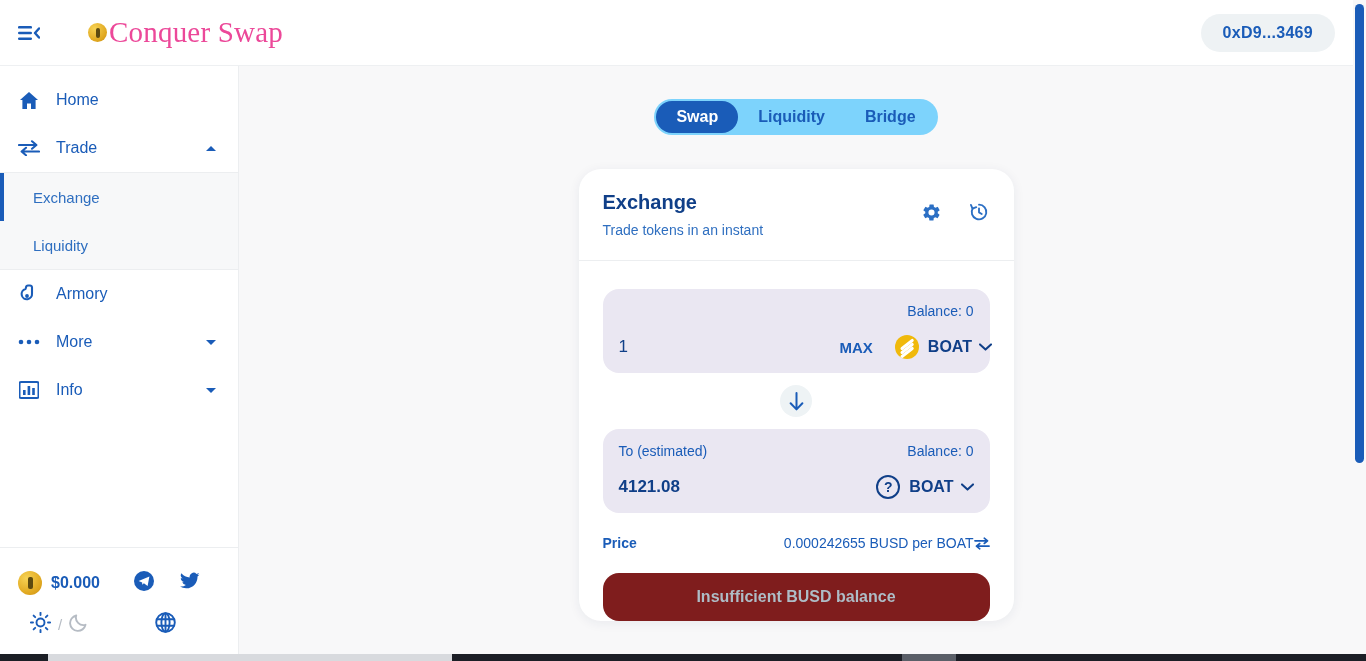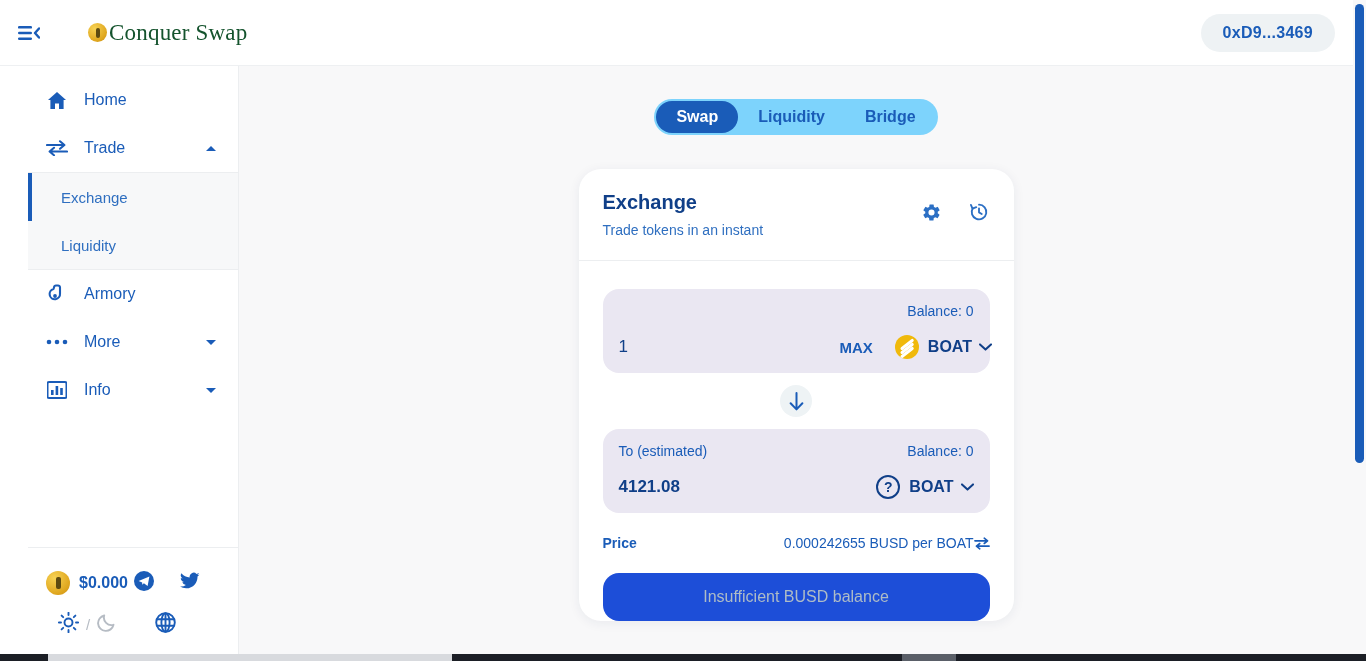--- a/index.html
+++ b/index.html
@@ -33,39 +33,38 @@
     background: radial-gradient(circle at 35% 30%, #f7d254 0%, #e0a820 65%, #c98c12 100%);
     display: flex; align-items: center; justify-content: center;
     flex: none;
   }
   .brand-coin::after {
     content: ""; width: 4px; height: 10px; border-radius: 2px;
     background: #5d4a10;
   }
   .brand-text {
     font-family: "Liberation Serif", serif;
-    font-size: 23px; color: #14532d; letter-spacing: .2px;
+    font-size: 29px; color: #ec4899; letter-spacing: .2px;
   }
   .wallet-pill {
     margin-left: auto; margin-right: 18px;
     background: #eef2f4; color: #1a5cb8;
     font-size: 16px; font-weight: bold;
     padding: 10px 22px; border-radius: 20px;
     cursor: pointer; letter-spacing: .3px;
   }
 
   
   .sidebar {
     position: absolute; top: 66px; left: 0;
     width: 239px; height: 588px;
     background: #ffffff;
     border-right: 1px solid #eceef0;
     display: flex; flex-direction: column;
     z-index: 15;
-    padding-left: 28px;
   }
   .nav { flex: 1; padding-top: 10px; }
   .nav-item {
     display: flex; align-items: center;
     height: 48px; padding: 0 18px;
     color: #1a5cb8; font-size: 16px;
     cursor: pointer; position: relative;
   }
   .nav-icon {
     width: 22px; height: 22px; flex: none;
@@ -193,23 +192,23 @@
   .price-row {
     display: flex; align-items: center;
     margin-top: 22px; font-size: 14px; color: #1a5cb8;
   }
   .price-label { font-weight: bold; }
   .price-val { margin-left: auto; display: flex; align-items: center; }
   .swap-price-icon { cursor: pointer; display: flex; }
 
   .cta {
     width: 100%; height: 48px; margin-top: 22px;
-    background: #1d4ed8; color: #aebcc6;
+    background: #7f1d1d; color: #aebcc6;
     border: none; border-radius: 16px;
-    font-size: 16px; font-weight: normal;
+    font-size: 16px; font-weight: bold;
     font-family: "Liberation Sans", sans-serif;
     cursor: not-allowed;
   }
 
   
   .vscroll {
     position: absolute; top: 0; right: 0;
     width: 13px; height: 654px; background: #f8f8f9;
     z-index: 30;
   }

